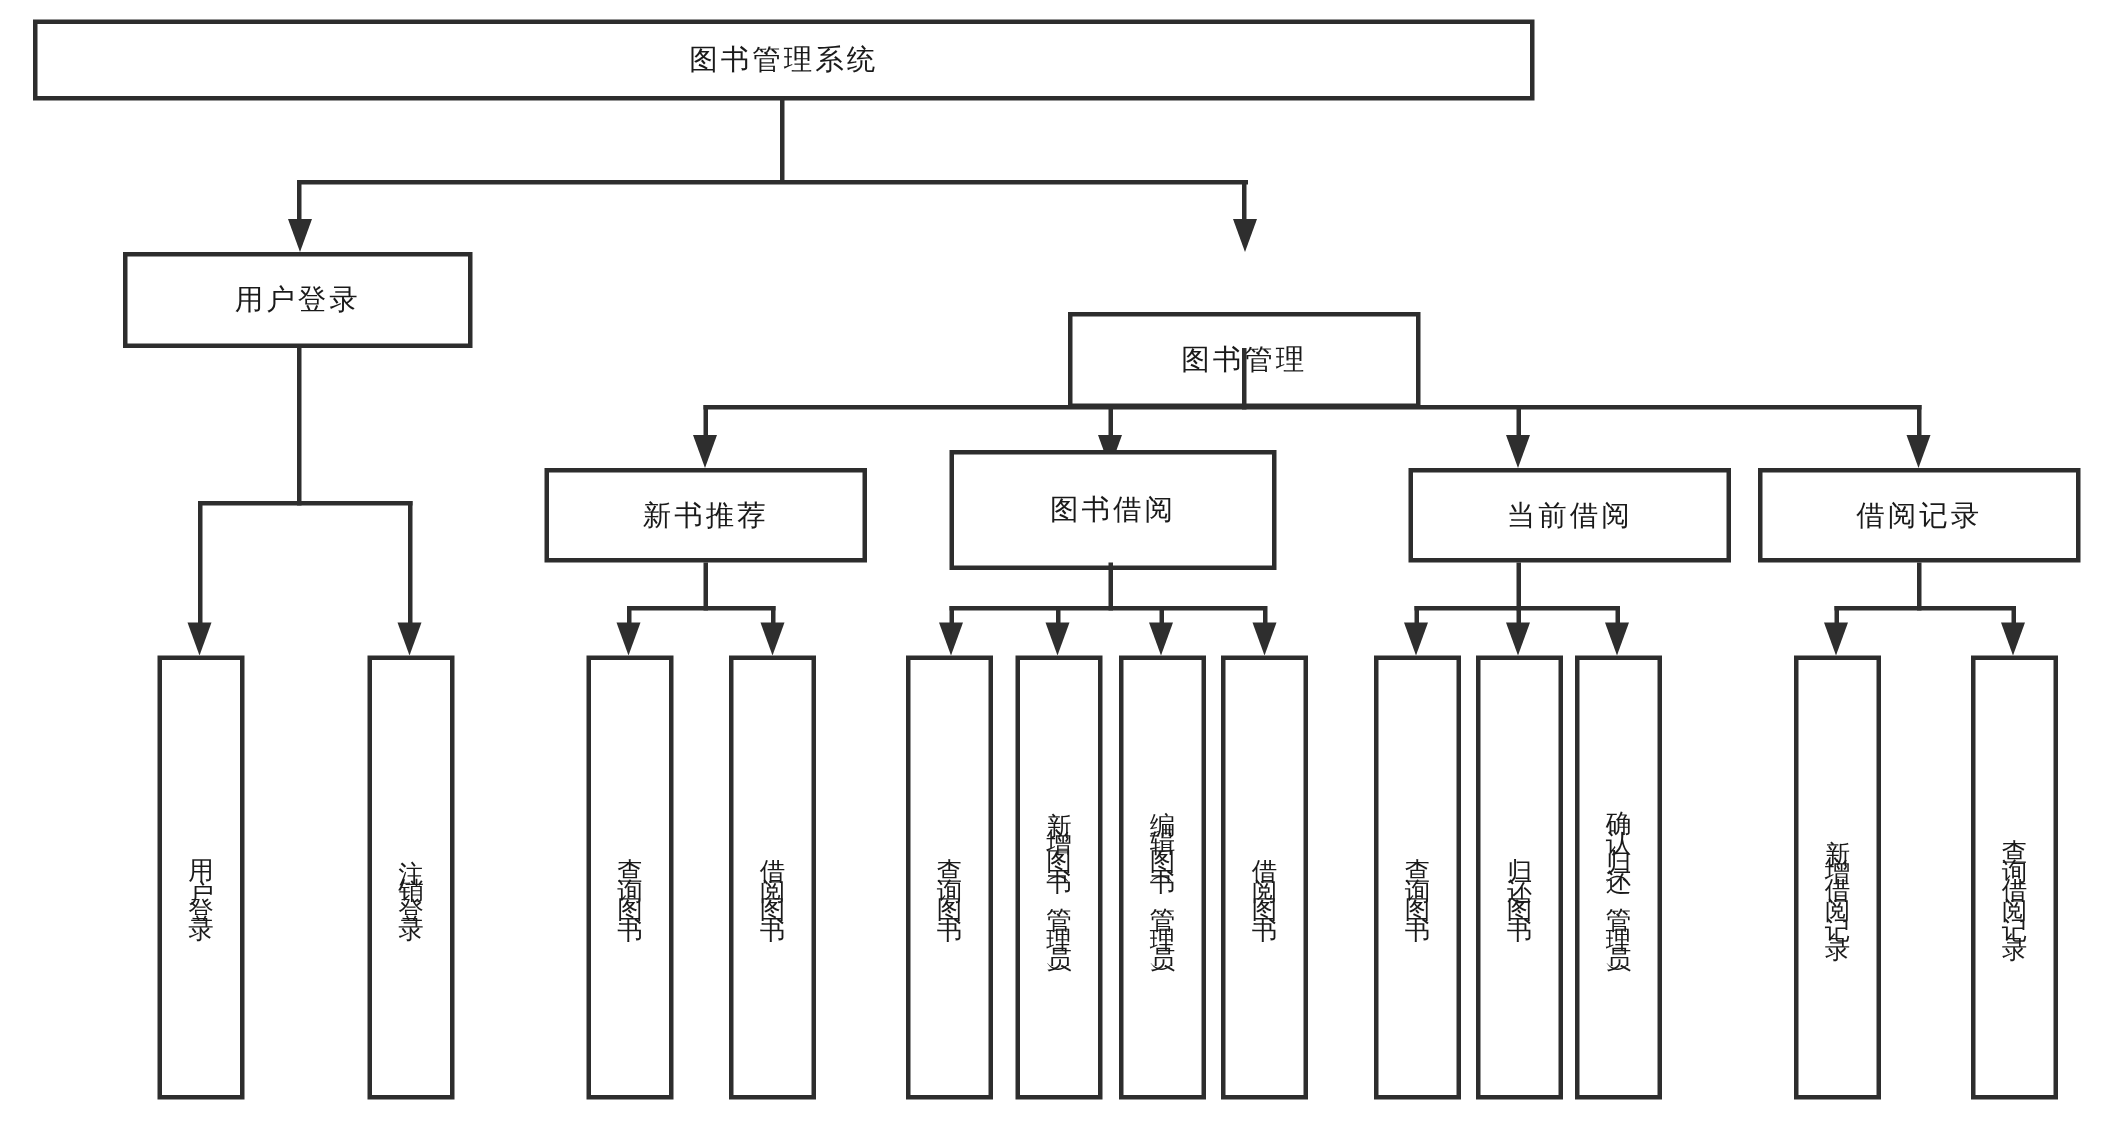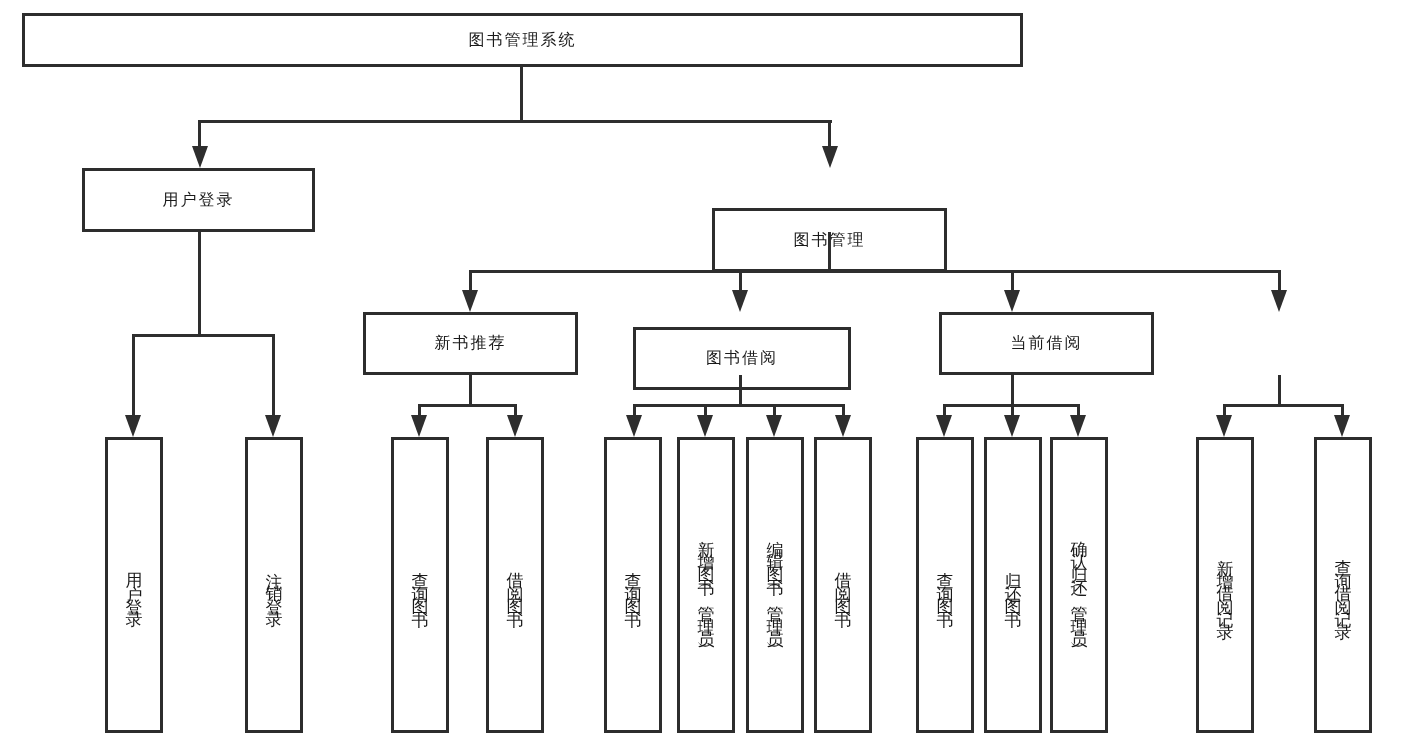--- a/index.html
+++ b/index.html
@@ -15,21 +15,21 @@
     position:absolute;
     box-sizing:border-box;
     background:#ffffff;
     border:3px solid #2d2d2d;
     display:flex;
     align-items:center;
     justify-content:center;
     color:#1a1a1a;
   }
   .hlabel{
-    font-size:16px;
+    font-size:19px;
     letter-spacing:2px;
     white-space:nowrap;
   }
   .vleaf .vlabel{
     writing-mode:vertical-rl;
     text-orientation:mixed;
     font-size:17px;
     line-height:1;
     letter-spacing:13px;
     white-space:nowrap;
@@ -89,25 +89,28 @@
   <div class="ln" style="left:739px;top:270px;width:3px;height:22px;"></div>
   <div class="ah" style="left:732px;top:290px;"></div>
   <div class="ln" style="left:1011px;top:270px;width:3px;height:22px;"></div>
   <div class="ah" style="left:1004px;top:290px;"></div>
   <div class="ln" style="left:1278px;top:270px;width:3px;height:22px;"></div>
   <div class="ah" style="left:1271px;top:290px;"></div>
 
   <div class="node" style="left:363px;top:312px;width:215px;height:63px;">
     <span class="hlabel">新书推荐</span>
   </div>
-  <div class="node" style="left:633px;top:327px;width:218px;height:63px;">
+  <div class="node" style="left:633px;top:300px;width:218px;height:80px;">
     <span class="hlabel">图书借阅</span>
   </div>
   <div class="node" style="left:905px;top:312px;width:215px;height:63px;margin-left:34px;">
     <span class="hlabel">当前借阅</span>
+  </div>
+  <div class="node" style="left:1172px;top:312px;width:215px;height:63px;">
+    <span class="hlabel">借阅记录</span>
   </div>
 
   <div class="ln" style="left:469px;top:375px;width:3px;height:32px;"></div>
   <div class="ln" style="left:418px;top:404px;width:99px;height:3px;"></div>
   <div class="ln" style="left:418px;top:404px;width:3px;height:14px;"></div>
   <div class="ah" style="left:411px;top:415px;"></div>
   <div class="ln" style="left:514px;top:404px;width:3px;height:14px;"></div>
   <div class="ah" style="left:507px;top:415px;"></div>
 
   <div class="ln" style="left:739px;top:375px;width:3px;height:32px;"></div>

